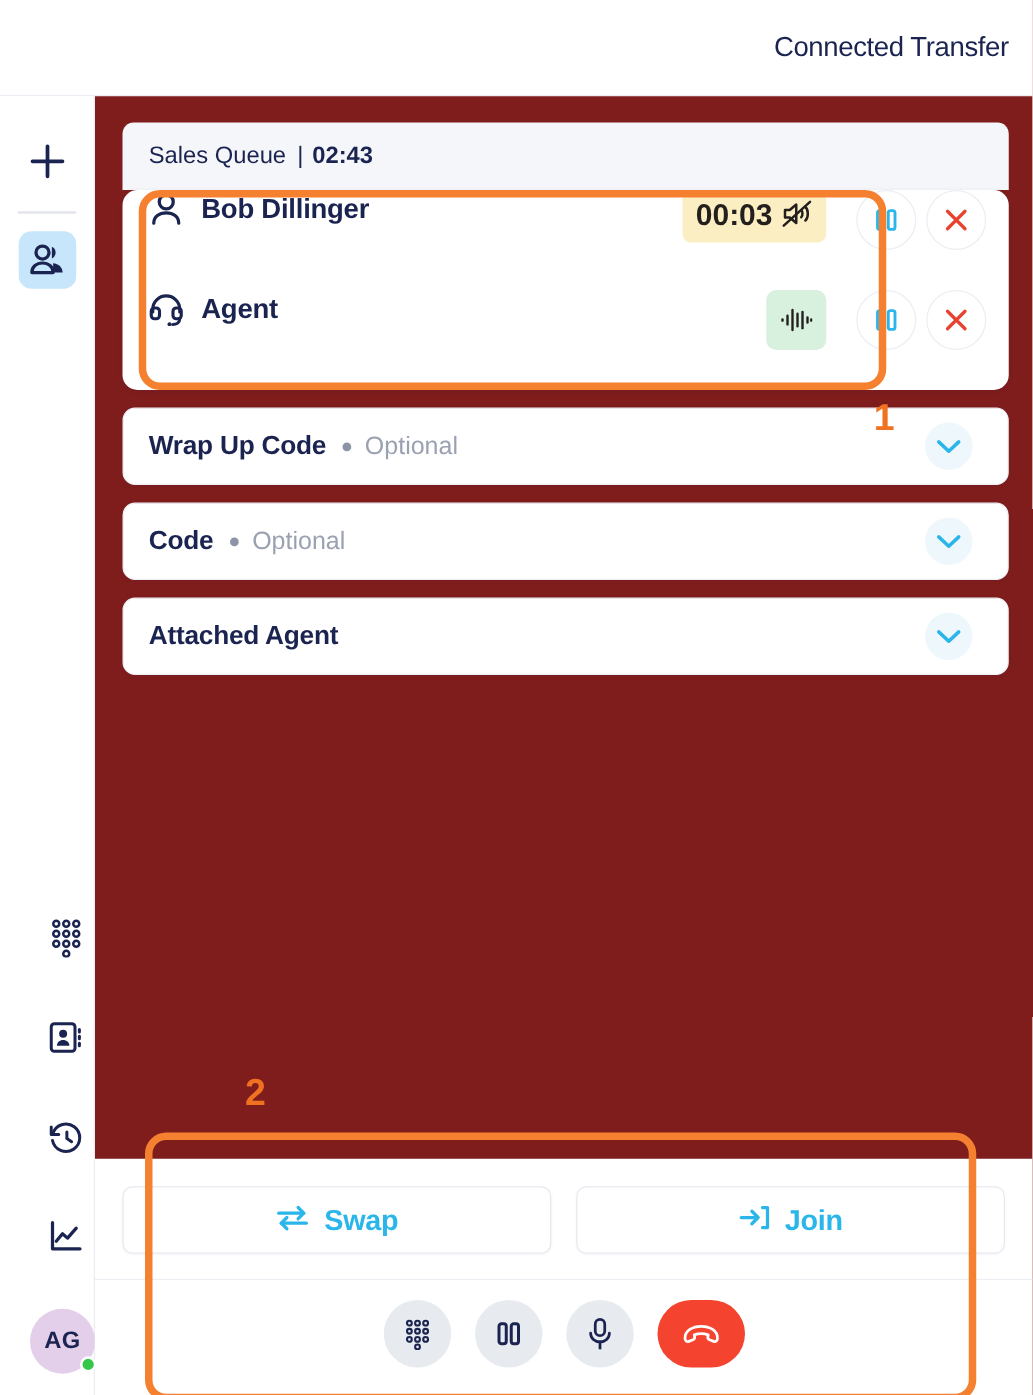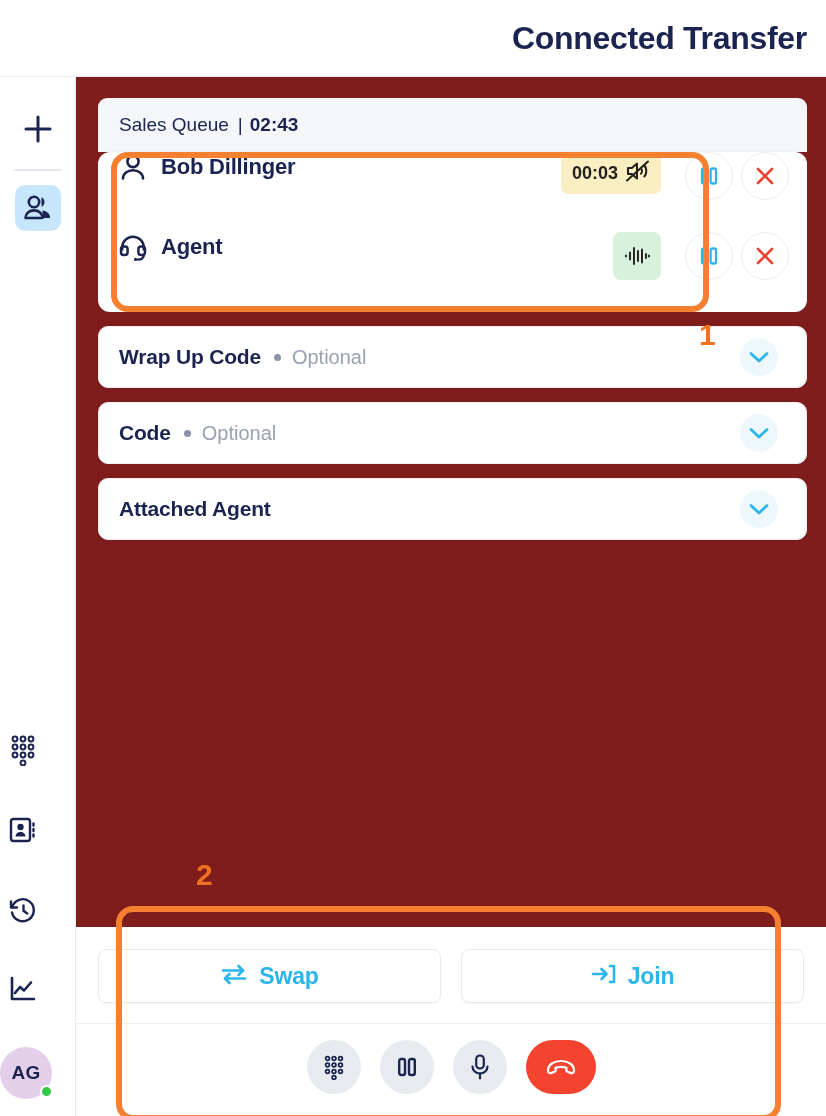--- a/index.html
+++ b/index.html
@@ -13,21 +13,21 @@
 
   
   .header {
     height: 77px;
     border-bottom: 1px solid #e9ecf2;
     display: flex; align-items: center; justify-content: flex-end;
     padding-right: 19px;
     background: #fff;
   }
   .header-title {
-    font-size: 32px; font-weight: bold; color: #1b2450;
+    font-size: 22px; font-weight: normal; color: #1b2450;
     letter-spacing: -0.3px;
   }
 
   
   .body { display: flex; height: 1039px; }
 
   
   .sidebar {
     width: 76px; flex: 0 0 76px;
     border-right: 1px solid #e9ecf2;
@@ -38,21 +38,21 @@
   .side-plus { width: 44px; height: 44px; display:flex; align-items:center; justify-content:center; }
   .side-divider { width: 47px; height: 2px; background: #e2e5ec; margin: 18px 0 14px; border-radius: 2px; }
   .side-btn {
     width: 46px; height: 46px; border-radius: 10px;
     display: flex; align-items: center; justify-content: center;
   }
   .side-btn.active { background: #c7e6fb; }
 
   .side-bottom {
     position: absolute; left: 0; bottom: 0; width: 76px;
-    display: flex; flex-direction: column; align-items: flex-start;
+    display: flex; flex-direction: column; align-items: flex-end;
     padding-bottom: 15px;
   }
   .side-icon {
     width: 46px; height: 46px; margin-bottom: 34px;
     display: flex; align-items: center; justify-content: center;
   }
   .avatar-wrap { position: relative; width: 52px; height: 52px; margin-bottom: 2px; }
   .avatar {
     width: 52px; height: 52px; border-radius: 50%;
     background: #e4cfeb; color: #1b2450;
@@ -96,21 +96,21 @@
   .call-party { display: flex; align-items: center; flex: 1; min-width: 0; }
   .party-icon { width: 30px; height: 30px; margin-right: 13px; display:flex; align-items:center; justify-content:center; }
   .party-name { font-size: 22px; font-weight: bold; color: #1b2450; letter-spacing: -0.2px; }
 
   .badge-hold {
     background: #fbeec2; border-radius: 7px;
     height: 42px; padding: 0 11px;
     display: flex; align-items: center; gap: 7px;
     margin-right: 16px;
   }
-  .badge-hold-text { font-size: 18px; font-weight: bold; color: #221f1c; }
+  .badge-hold-text { font-size: 24px; font-weight: bold; color: #221f1c; }
   .badge-wave {
     background: #d8f0de; border-radius: 8px;
     width: 48px; height: 48px;
     display: flex; align-items: center; justify-content: center;
     margin-right: 16px;
   }
   .round-btn {
     width: 48px; height: 48px; border-radius: 50%;
     border: 1px solid #eceef3; background: #fff;
     display: flex; align-items: center; justify-content: center;

